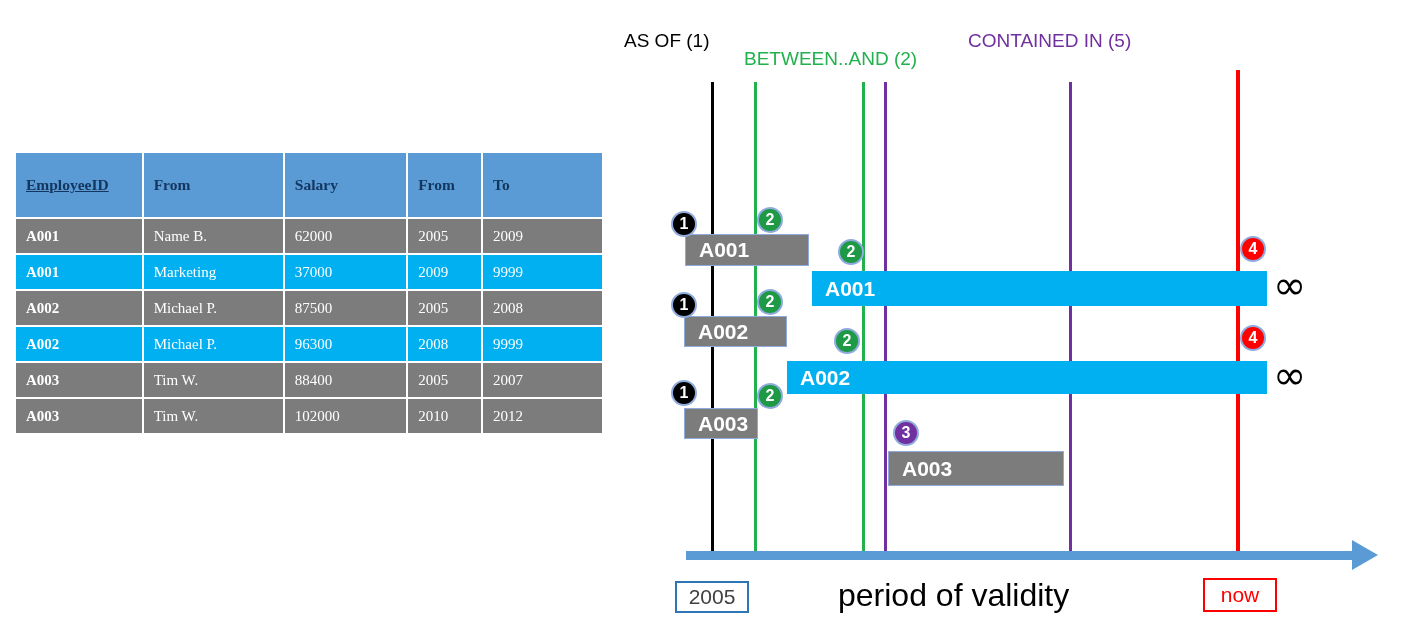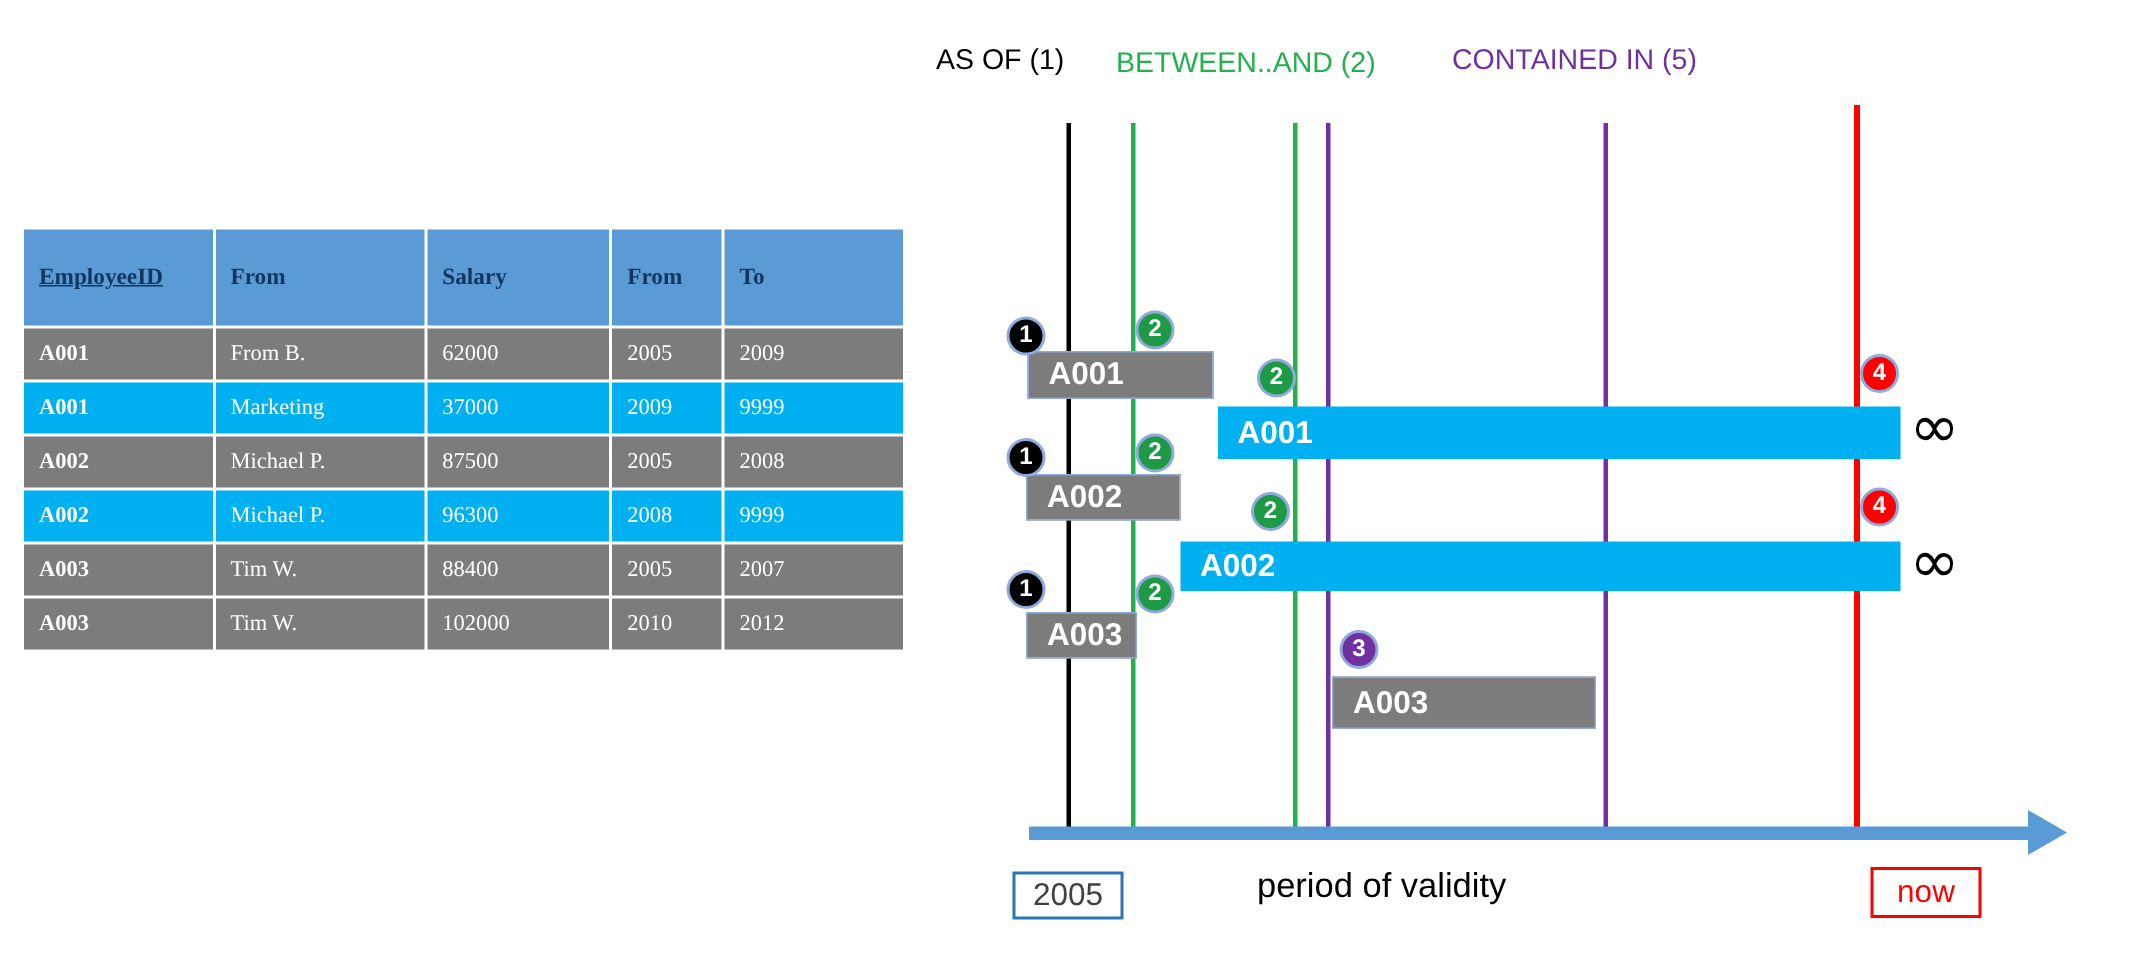--- a/index.html
+++ b/index.html
@@ -18,21 +18,21 @@
   #emp-table tbody tr.cyan td{background:#00B0F0;}
   #emp-table tbody td.idcol{font-weight:bold;}
   .c0{width:122px;} .c1{width:142px;} .c2{width:124px;} .c3{width:68px;} .c4{width:124px;}
 
   
   #diagram{position:absolute;left:0;top:0;width:1428px;height:637px;}
 
   .legend{position:absolute;white-space:nowrap;font-size:19px;
           font-family:"Liberation Sans","DejaVu Sans",sans-serif;}
   #legend-asof{left:624px;top:30px;color:#000000;}
-  #legend-between{left:744px;top:32px;color:#22B14C;}
+  #legend-between{left:744px;top:48px;color:#22B14C;}
   #legend-contained{left:968px;top:30px;color:#7030A0;}
   #legend-current{left:1166px;top:6px;color:#FF0000;line-height:24px;}
 
   .vline{position:absolute;width:3px;}
   .vline.black{background:#000000;}
   .vline.green{background:#22B14C;}
   .vline.purple{background:#7030A0;}
   .vline.red{background:#FF0000;width:4px;}
 
   .bar{position:absolute;box-sizing:border-box;display:flex;align-items:center;
@@ -52,40 +52,40 @@
        font-family:"DejaVu Sans",sans-serif;}
 
   #axis-line{position:absolute;left:686px;top:551px;width:670px;height:9px;background:#5B9BD5;}
   #axis-arrow{position:absolute;left:1352px;top:540px;width:0;height:0;
               border-top:15px solid transparent;border-bottom:15px solid transparent;
               border-left:26px solid #5B9BD5;}
 
   .tickbox{position:absolute;box-sizing:border-box;display:flex;align-items:center;
            justify-content:center;font-size:21px;background:#ffffff;}
   #tick-2005{left:675px;top:581px;width:74px;height:32px;border:2px solid #2E75B6;color:#404040;}
-  #tick-now{left:1203px;top:578px;width:74px;height:34px;border:2px solid #FF0000;color:#FF0000;margin-left:44px;}
-  #axis-caption{position:absolute;left:838px;top:577px;font-size:23px;color:#000000;white-space:nowrap;}
+  #tick-now{left:1203px;top:578px;width:74px;height:34px;border:2px solid #FF0000;color:#FF0000;}
+  #axis-caption{position:absolute;left:838px;top:577px;font-size:32px;color:#000000;white-space:nowrap;}
 </style>
 </head>
 <body>
 
 <table id="emp-table">
   <thead>
     <tr>
       <th class="c0 uline"><span>EmployeeID</span></th>
       <th class="c1">From</th>
       <th class="c2">Salary</th>
       <th class="c3">From</th>
       <th class="c4">To</th>
     </tr>
   </thead>
   <tbody id="emp-tbody">
       <tr class="gray">
         <td class="c0 idcol">A001</td>
-        <td class="c1">From  B.</td>
+        <td class="c1">Name  B.</td>
         <td class="c2">62000</td>
         <td class="c3">2005</td>
         <td class="c4">2009</td>
       </tr>
       <tr class="cyan">
         <td class="c0 idcol">A001</td>
         <td class="c1">Marketing</td>
         <td class="c2">37000</td>
         <td class="c3">2009</td>
         <td class="c4">9999</td>

